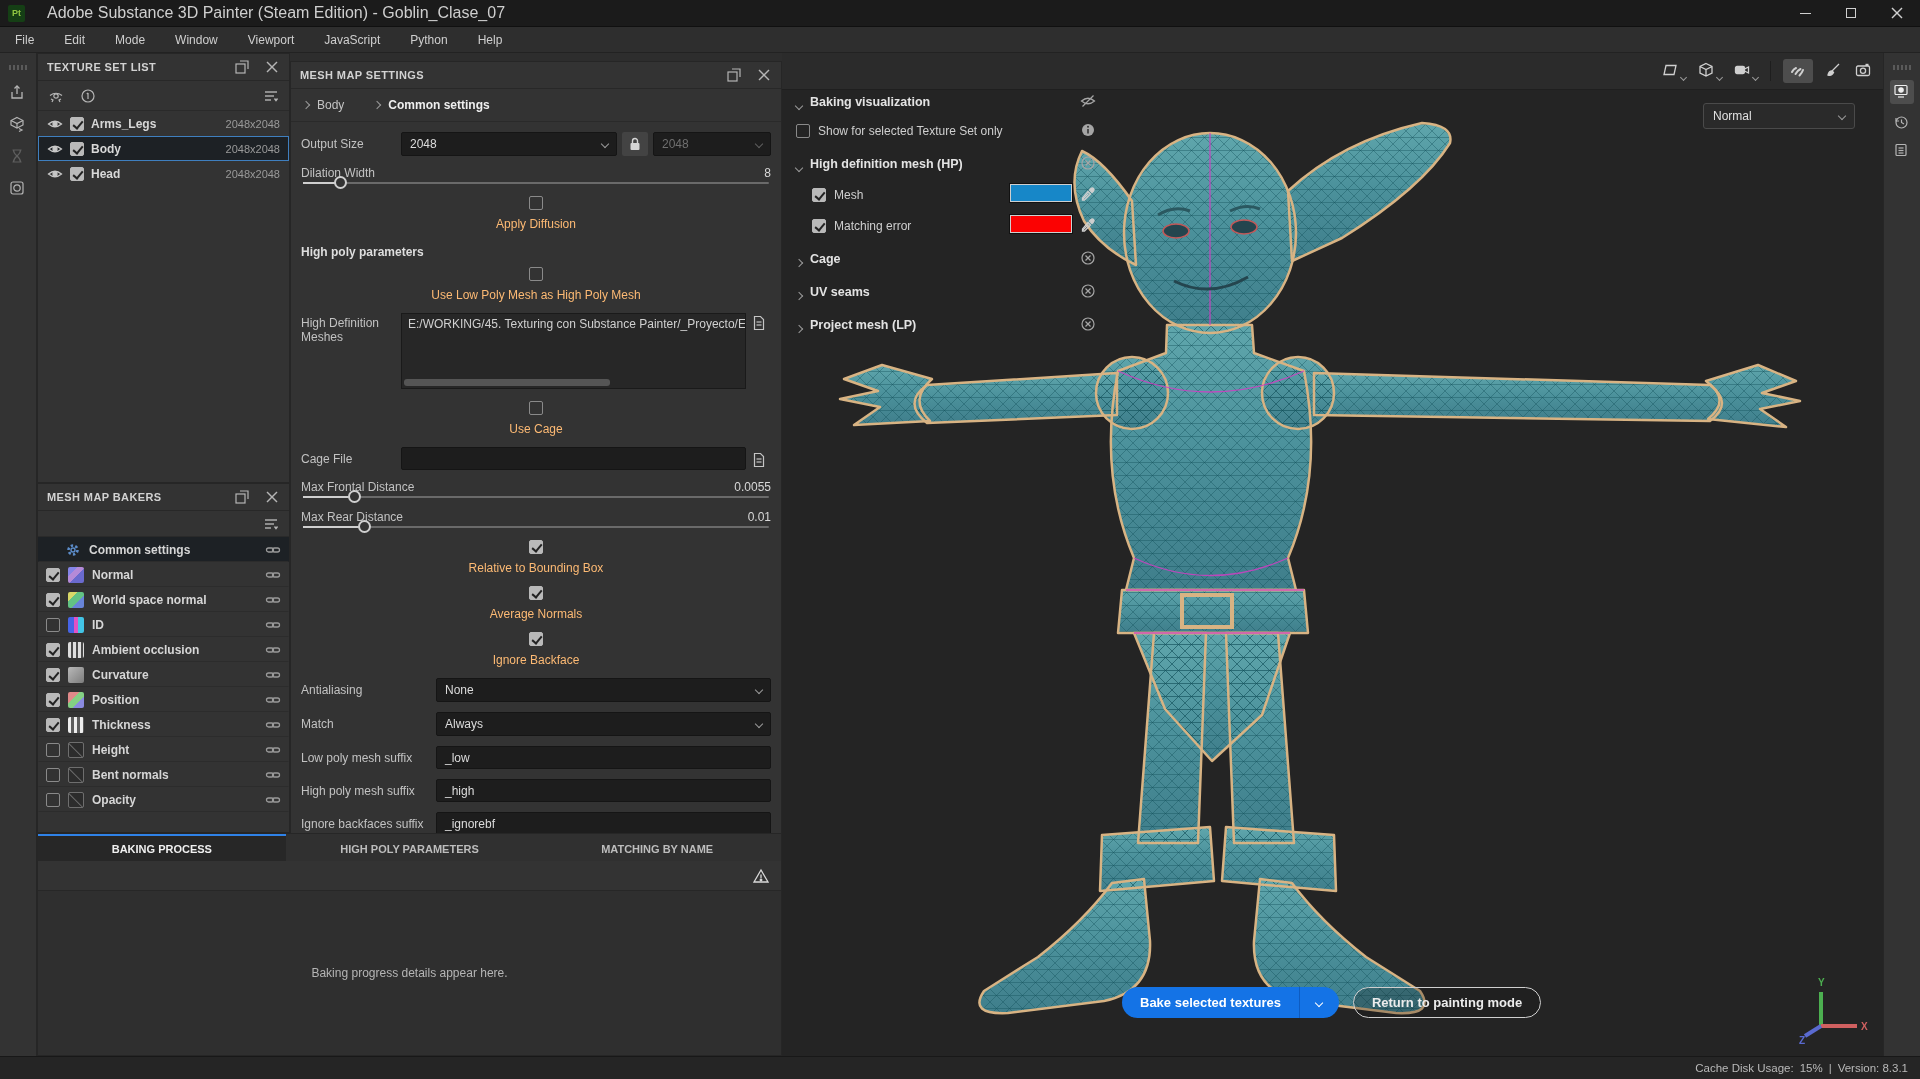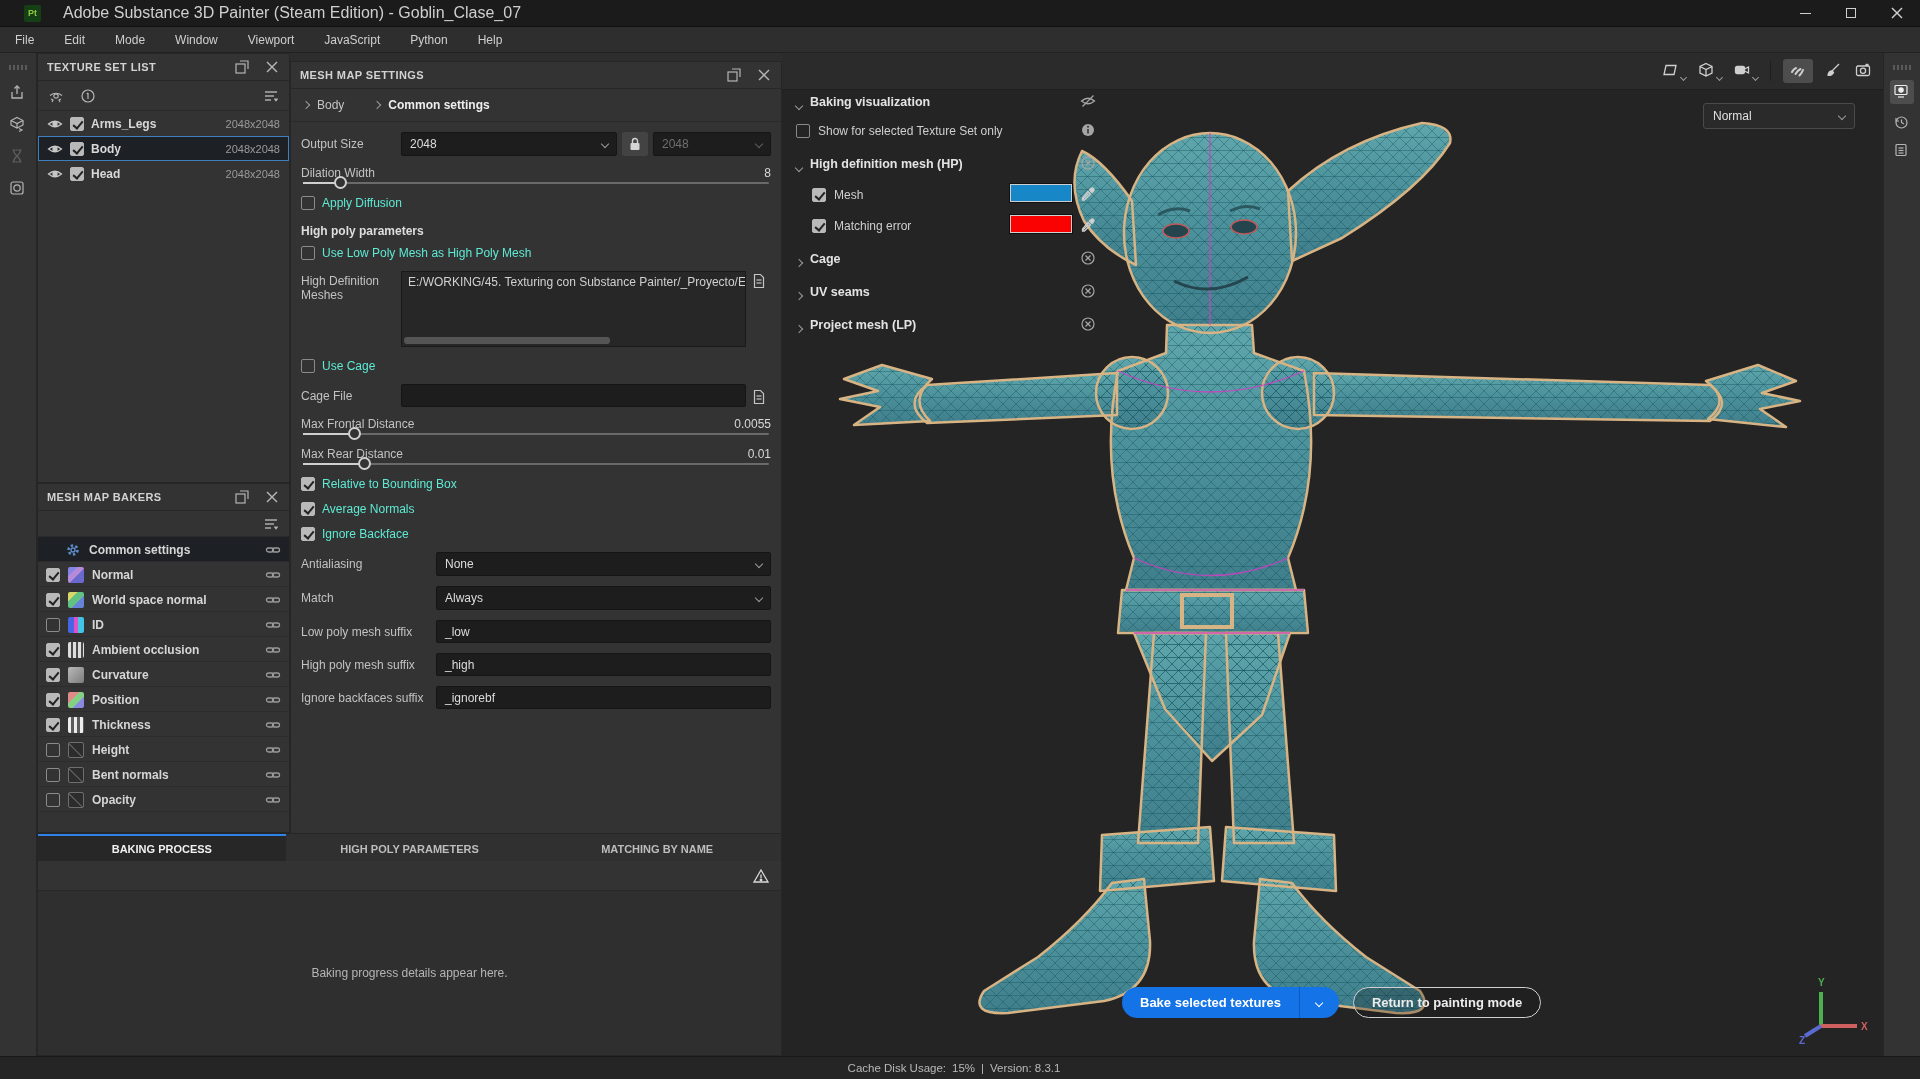--- a/index.html
+++ b/index.html
@@ -1,21 +1,21 @@
 <!DOCTYPE html>
 <html><head>
 <meta charset="utf-8">
 <style>
   *{margin:0;padding:0;box-sizing:border-box;font-family:"Liberation Sans",sans-serif;}
   html,body{width:1920px;height:1079px;overflow:hidden;background:#2d2d2d;}
   .app{position:relative;width:1920px;height:1079px;color:#c8c8c8;font-size:12px;}
 
   
   .titlebar{height:27px;background:#1b1b1b;display:flex;align-items:center;border-bottom:1px solid #101010;}
-  .pt-logo{width:17px;height:17px;margin-left:24px;background:#153f15;color:#8fc542;font-size:9px;font-weight:bold;
+  .pt-logo{width:17px;height:17px;margin-left:8px;background:#153f15;color:#8fc542;font-size:9px;font-weight:bold;
     display:flex;align-items:center;justify-content:center;border-radius:2px;}
   .title-text{margin-left:22px;color:#cfcfcf;font-size:16px;}
   .win-controls{margin-left:auto;display:flex;height:100%;}
   .win-btn{width:46px;height:100%;display:flex;align-items:center;justify-content:center;color:#cfcfcf;}
   .wc-min{width:11px;height:1px;background:#cfcfcf;}
   .wc-max{width:10px;height:10px;border:1px solid #cfcfcf;}
 
   
   .menubar{height:26px;background:#2e2e2e;display:flex;align-items:center;border-bottom:1px solid #222;}
   .menu-item{padding:0 15px;height:100%;display:flex;align-items:center;color:#cfcfcf;cursor:default;}
@@ -90,21 +90,21 @@
       padding:0 8px;color:#dcdcdc;}
   .dd .chev{margin-left:auto;}
   .dd.disabled{color:#6f6f6f;}
   .inputf{flex:1;height:23px;background:#1d1d1d;border:1px solid #151515;border-radius:2px;display:flex;align-items:center;padding:0 8px;color:#dcdcdc;}
   .lockbtn{width:26px;height:24px;background:#434343;border-radius:2px;margin:0 5px;display:flex;align-items:center;justify-content:center;color:#d5d5d5;flex:none;}
   .val{margin-left:auto;color:#d8d8d8;}
   .sliderrow{margin:-4px 0 12px 0;}
   .track{position:relative;height:2px;background:#6a6a6a;border-radius:1px;margin:6px 2px;}
   .track .fill{position:absolute;left:0;top:0;height:2px;background:#cfcfcf;}
   .track .knob{position:absolute;top:-6px;width:13px;height:13px;border:2px solid #cfcfcf;border-radius:50%;background:#333;margin-left:-6px;}
-  .cbrow{display:flex;align-items:center;gap:7px;margin-bottom:11px;color:#5eead4;}
+  .cbrow{display:flex;align-items:center;gap:7px;margin-bottom:11px;color:#fdba74;flex-direction:column;}
   .sechead{font-weight:bold;color:#dedede;margin:14px 0 8px 0;}
   .hdm{display:flex;margin-bottom:12px;}
   .hdm .lab{width:100px;color:#c2c2c2;flex:none;padding-top:3px;}
   .hdm-box{flex:1;height:76px;background:#272727;border:1px solid #1a1a1a;position:relative;overflow:hidden;}
   .hdm-path{padding:3px 6px;color:#d0d0d0;white-space:nowrap;overflow:hidden;}
   .hdm-scroll{position:absolute;left:2px;bottom:2px;height:7px;width:60%;background:#555;border-radius:3px;}
   .fileicn{width:20px;color:#c5c5c5;margin-left:5px;display:flex;align-items:flex-start;padding-top:2px;flex:none;}
 
   
   .bl-tabs{display:flex;height:27px;flex:none;background:#2a2a2a;}
@@ -141,21 +141,21 @@
   .bakebtn .btxt{display:flex;align-items:center;padding:0 18px;}
   .bakebtn .bchev{width:40px;display:flex;align-items:center;justify-content:center;border-left:1px solid #0d5cc2;}
   .bakebtn .chev{border-color:#fff;}
   .returnbtn{height:31px;border:1.5px solid #cfcfcf;border-radius:16px;display:flex;align-items:center;padding:0 18px;
     color:#ececec;font-weight:bold;font-size:13px;background:rgba(20,20,20,.25);}
 
   .axis{position:absolute;right:14px;bottom:12px;z-index:5;}
 
   
   .statusbar{height:23px;background:#252525;border-top:1px solid #181818;display:flex;align-items:center;
-    justify-content:center;gap:6px;padding-right:12px;color:#b9b9b9;font-size:11.5px;}
+    justify-content:flex-end;gap:6px;padding-right:12px;color:#b9b9b9;font-size:11.5px;}
   svg.i{width:16px;height:16px;display:block;}
   svg.i18{width:18px;height:18px;display:block;}
 </style>
 </head>
 <body>
 
 <svg width="0" height="0" style="position:absolute">
   <defs>
     <g id="i-eye" fill="none" stroke="currentColor" stroke-width="1.3">
       <path d="M1.5 8 Q8 2.5 14.5 8 Q8 13.5 1.5 8 Z"></path>

